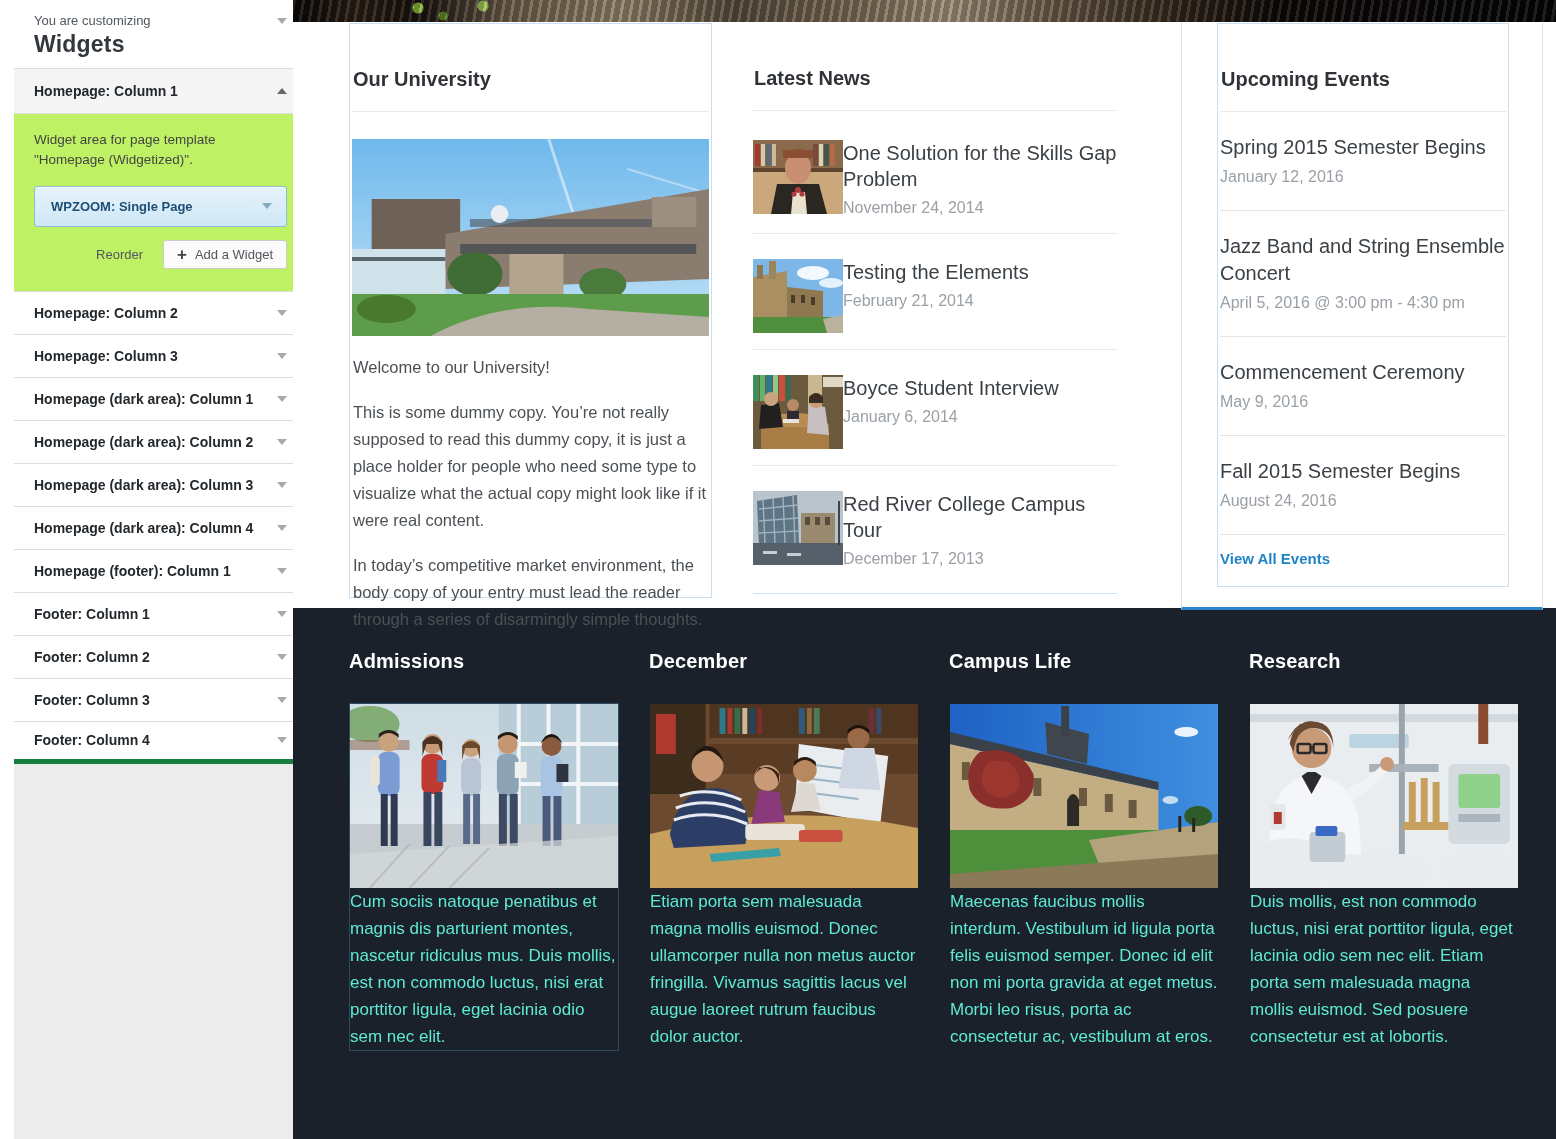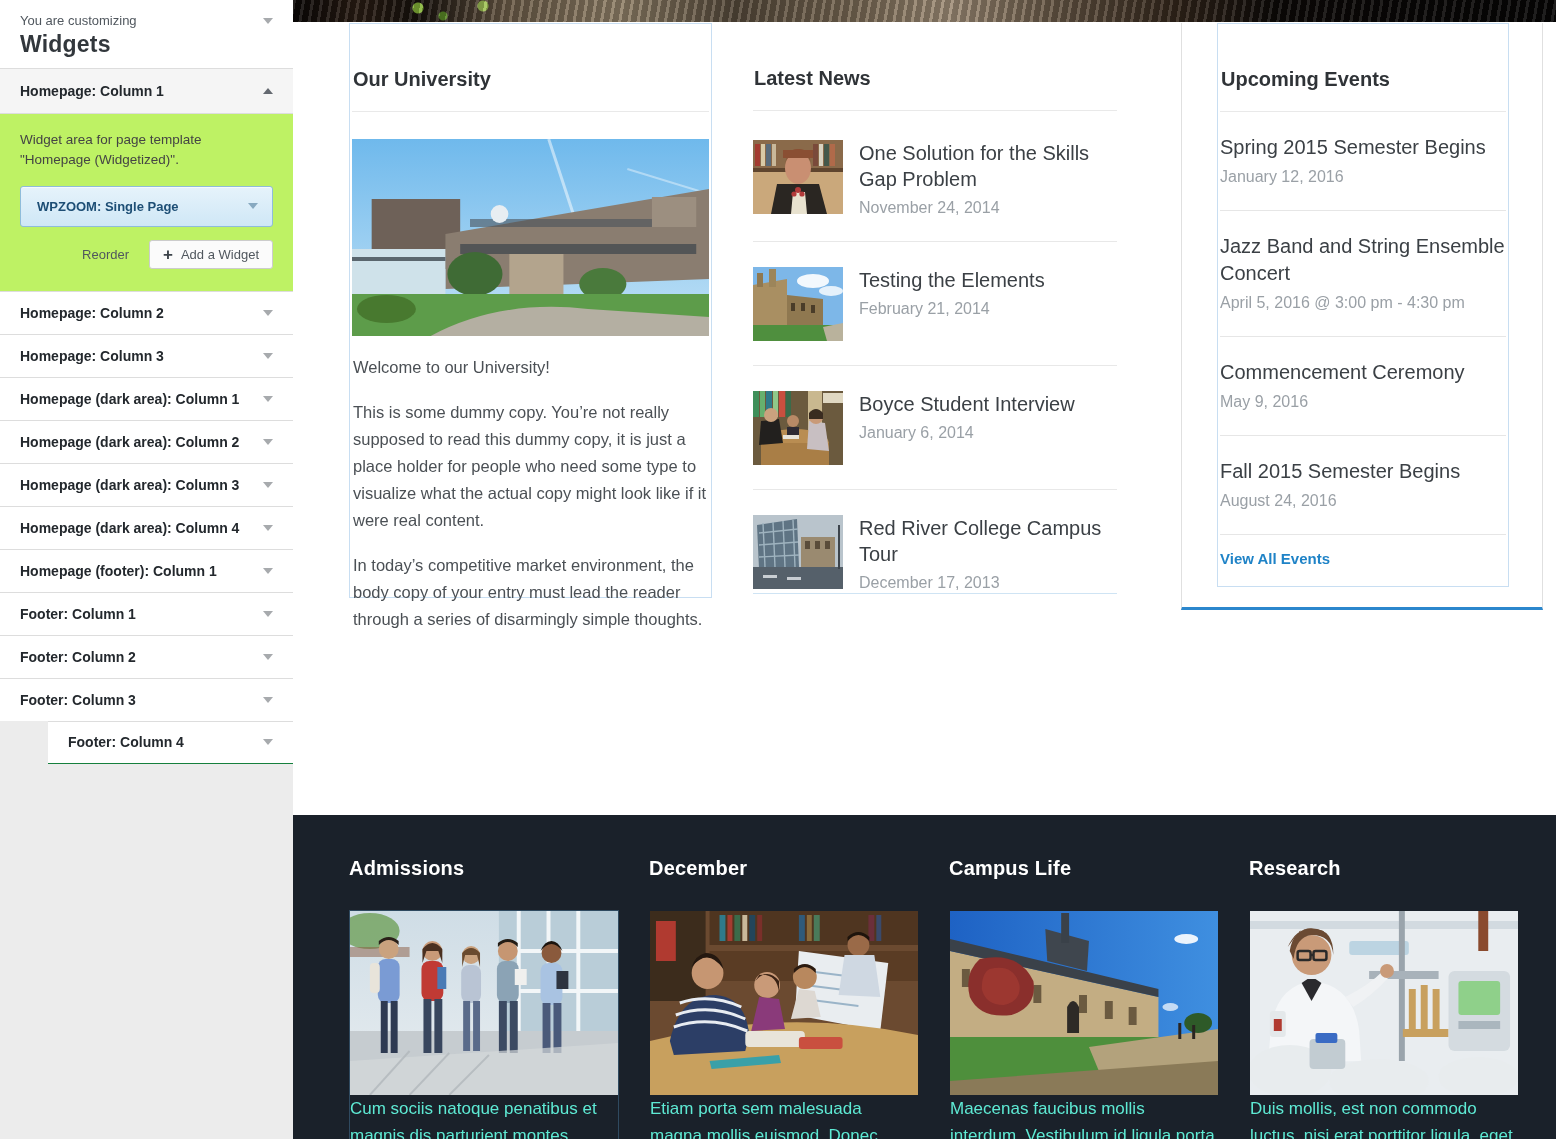--- a/index.html
+++ b/index.html
@@ -1,20 +1,20 @@
 <!DOCTYPE html>
 <html><head>
 <meta charset="utf-8">
 <style>
   * { margin:0; padding:0; box-sizing:border-box; }
   html,body { width:1556px; height:1139px; overflow:hidden;
     font-family:"Liberation Sans","DejaVu Sans",sans-serif; background:#fff; }
 
   
-  .sidebar { position:absolute; left:0; top:0; width:293px; height:1139px; background:#ececec; }
+  .sidebar { position:absolute; left:14px; top:0; width:293px; height:1139px; background:#ececec; }
   .cust-header { background:#fff; padding:13px 20px 10px; border-bottom:1px solid #ddd; }
   .kicker-row { display:flex; align-items:center; justify-content:space-between; }
   .kicker { font-size:13px; color:#50575e; }
   .cust-title { font-size:23px; font-weight:700; color:#32373c; margin-top:3px; letter-spacing:.2px; }
   .tri { width:0; height:0; border-left:5px solid transparent; border-right:5px solid transparent; }
   .tri.down { border-top:6px solid #a7aaad; }
   .tri.up { border-bottom:6px solid #646970; }
   .acc-header { height:45px; background:#f5f5f5; border-bottom:1px solid #ddd; display:flex;
     align-items:center; justify-content:space-between; padding:0 20px; cursor:pointer; }
   .acc-header .lbl { font-size:14px; font-weight:700; color:#23282d; }
@@ -26,46 +26,46 @@
   .widget-select .wlabel { font-size:13px; font-weight:700; color:#1d4e75; }
   .widget-select .tri.down { border-top-color:#87a9c0; }
   .acc-actions { margin-top:13px; display:flex; align-items:center; justify-content:flex-end; gap:20px; }
   .reorder { font-size:13px; color:#50575e; cursor:pointer; }
   .add-widget-btn { display:flex; align-items:center; gap:8px; background:#fbfbfb; border:1px solid #ccc;
     border-radius:3px; padding:6px 13px; font-size:13px; color:#50575e; cursor:pointer; }
   .plus { font-size:17px; font-weight:700; color:#3c434a; line-height:13px; }
   .acc-row { height:43px; background:#fff; border-top:1px solid #ddd; display:flex; align-items:center;
     justify-content:space-between; padding:0 20px; cursor:pointer; }
   .acc-row .lbl { font-size:14px; font-weight:700; color:#23282d; }
-  .acc-row:last-of-type { border-bottom:1px solid #15803d;margin-left:48px; }
+  .acc-row:last-of-type { border-bottom:5px solid #15803d; }
 
   
   .preview { position:absolute; left:293px; top:0; width:1263px; height:1139px; background:#fff; }
   .hero-strip { height:22px; width:100%;
     background:
       repeating-linear-gradient(100deg, rgba(255,255,255,.10) 0 3px, rgba(0,0,0,.22) 3px 9px),
       radial-gradient(circle at 125px 8px, rgba(141,190,60,.95) 0 5px, rgba(141,190,60,0) 6px),
       radial-gradient(circle at 150px 16px, rgba(96,150,40,.9) 0 4px, rgba(96,150,40,0) 5px),
       radial-gradient(circle at 190px 6px, rgba(170,210,90,.9) 0 5px, rgba(170,210,90,0) 6px),
       linear-gradient(90deg,#0a0706 0%,#2a1d14 5%,#17110c 10%,#6d5d49 17%,#93836b 26%,#564a3b 35%,
         #7d6d58 45%,#a2907a 52%,#6b5b49 60%,#33261b 70%,#0c0907 78%,#060505 100%); }
-  .page { position:relative; height:793px; background:#fff;text-decoration:underline; }
+  .page { position:relative; height:586px; background:#fff;text-decoration:underline; }
   .wcol { position:absolute; top:1px; }
   .col-about { left:56px; width:363px; height:575px; border:1px solid #c8def2; padding:0 2px; }
   .col-news { left:460px; width:364px; height:571px; border-bottom:1px solid #cfe4f4; }
   .col-events-outer { left:888px; width:362px; height:587px; border-left:1px solid #e0e0e0;
     border-right:1px solid #e0e0e0; border-bottom:3px solid #2b87cd; }
   .events-box { margin-left:35px; width:292px; border:1px solid #c8def2; background:#fff; padding:0 2px; }
   .sec-title { font-size:20px; font-weight:700; color:#2f3337; margin:44px 0 0 1px; }
   .sec-hr { border:none; border-top:1px solid #e9e9e9; margin-top:20px; }
   .about-figure { margin-top:27px; height:197px; }
   .about-figure svg, .thumb svg, .fimg svg { display:block; width:100%; height:100%; }
   .col-about p { font-size:16.5px; color:#4b5055; line-height:27px; margin:18px 1px 0; }
   .news-list { margin-top:4px; }
-  .news-item { display:flex; gap:16px; padding:25px 0 24px; border-bottom:1px solid #e8e8e8; }
+  .news-item { display:flex; padding:25px 0 16px; border-bottom:1px solid #e8e8e8; }
   .news-item:last-child { border-bottom:none; }
   .thumb { width:90px; height:74px; flex:0 0 90px; cursor:pointer; }
   .news-title { font-size:20px; font-weight:400; color:#3b4045; line-height:26px; cursor:pointer; }
   .news-date, .event-date { font-size:16px; color:#9aa0a6; margin-top:7px; }
   .event-item { padding:22px 0 24px; border-bottom:1px solid #e6e6e6; }
   .event-title { font-size:20px; color:#3b4045; line-height:27px; cursor:pointer; }
   .viewall-row { padding:15px 0 18px; }
   .viewall { font-size:15px; font-weight:700; color:#1f83c7; cursor:pointer; }
 
   

